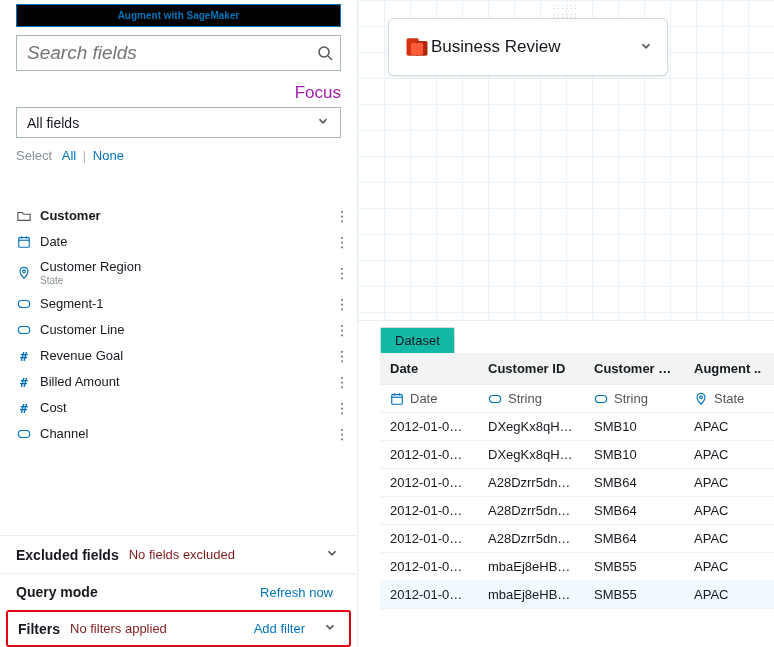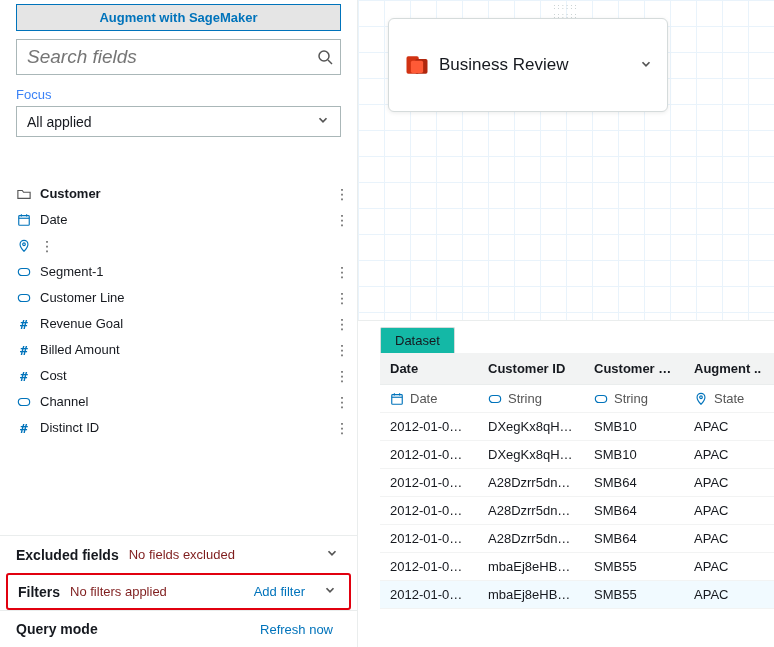--- a/index.html
+++ b/index.html
@@ -19,22 +19,22 @@
     height: 100%;
     border-right: 1px solid #eaeded;
     display: flex;
     flex-direction: column;
     padding: 4px 0 0 0;
   }
   .augment-btn {
     margin: 0 16px 8px 16px;
     border: 1px solid #0073bb;
     color: #0073bb;
-    background: #e5e5e5;
-    font-size: 13px;
+    background: #000000;
+    font-size: 10px;
     font-weight: 600;
     padding: 5px 0;
     text-align: center;
     cursor: pointer;
   }
   .search-row {
     margin: 0 16px 8px 16px;
     position: relative;
   }
   .search-input {
@@ -48,22 +48,23 @@
   .search-icon {
     position: absolute;
     right: 8px;
     top: 50%;
     transform: translateY(-50%);
     width: 16px; height: 16px;
     color: #555;
   }
   .focus-label {
     margin: 4px 16px 4px 16px;
-    font-size: 13px;
-    color: #3b82f6;
+    font-size: 17px;
+    color: #a21caf;
+    text-align: right;
   }
   .focus-select {
     margin: 0 16px 10px 16px;
     border: 1px solid #aab7b8;
     padding: 6px 10px;
     display: flex;
     justify-content: space-between;
     align-items: center;
     cursor: pointer;
     font-size: 14px;
@@ -139,24 +140,24 @@
   }
   .card {
     position: absolute;
     top: 18px;
     left: 30px;
     width: 280px;
     background: #fff;
     border: 1px solid #d5dbdb;
     border-radius: 6px;
     box-shadow: 0 1px 4px rgba(0,0,0,0.08);
-    padding: 32px 14px;
+    padding: 14px 14px;
     display: flex;
     align-items: center;
-    gap: 8px;
+    gap: 0;
   }
   .card .qs-icon {
     width: 28px; height: 28px;
     display:flex; align-items:center; justify-content:center;
   }
   .card .title { font-size: 17px; color:#16191f; flex:1;}
   .card .chev  { color:#555; }
   
   .table-wrap {
     flex: 1;
@@ -228,28 +229,34 @@
     <span class="search-icon">
       <svg viewBox="0 0 16 16" fill="none" stroke="currentColor" stroke-width="1.5">
         <circle cx="7" cy="7" r="5"></circle>
           <line x1="11" y1="11" x2="15" y2="15"></line>
       </svg>
     </span>
   </div>
 
   <div class="focus-label">Focus</div>
   <div class="focus-select">
-    <span>All applied</span>
+    <span>All fields</span>
     <span>
       <svg class="chevron-down-svg" viewBox="0 0 16 16" fill="none" stroke="#555" stroke-width="2">
         <polyline points="4,6 8,10 12,6"></polyline>
       </svg>
     </span>
   </div>
 
+  <div class="select-row">
+    <span class="lbl">Select</span>
+    <span class="all">All</span>
+    <span class="sep">|</span>
+    <span class="none">None</span>
+  </div>
 
   <div class="field-list" id="field-list">
       <div class="field-item">
         <span class="icon icon-folder">
           <svg viewBox="0 0 16 16" fill="none" stroke="#555" stroke-width="1.3">
             <path d="M1 4h5l1.5 2H15v7H1z"></path>
           </svg>
         </span>
         <div class="name" style="font-weight:600">Customer</div>
         <span class="menu">⋮</span>
@@ -266,20 +273,21 @@
         <div class="name">Date</div>
         <span class="menu">⋮</span>
       </div>
       <div class="field-item">
         <span class="icon icon-geo">
           <svg viewBox="0 0 16 16" fill="none" stroke="#0073bb" stroke-width="1.3">
             <path d="M8 1.5c2.5 0 4.5 2 4.5 4.5 0 3.5-4.5 8-4.5 8S3.5 9.5 3.5 6c0-2.5 2-4.5 4.5-4.5z"></path>
             <circle cx="8" cy="6" r="1.5"></circle>
           </svg>
         </span>
+        <div class="name">Customer Region<div class="sub">State</div></div>
         <span class="menu">⋮</span>
       </div>
       <div class="field-item">
         <span class="icon icon-text">
           <svg viewBox="0 0 16 16" fill="none" stroke="#0073bb" stroke-width="1.3">
             <rect x="1.5" y="4" width="13" height="8" rx="4"></rect>
           </svg>
         </span>
         <div class="name">Segment-1</div>
         <span class="menu">⋮</span>
@@ -327,37 +335,37 @@
   <div class="spacer-before-sections"></div>
 
   <div class="panel-section">
     <span class="title">Excluded fields</span>
     <span class="muted">No fields excluded</span>
     <span class="chevron">
       <svg class="chevron-down-svg" viewBox="0 0 16 16" fill="none" stroke="#555" stroke-width="2">
           <polyline points="4,6 8,10 12,6"></polyline>
         </svg>
     </span>
+  </div>
+
+  <div class="panel-section" style="border-bottom:none;">
+    <span class="title">Query mode</span>
+    <span class="muted"></span>
+    <span class="link">Refresh now</span>
   </div>
 
   <div class="panel-section filters-row">
     <span class="title">Filters</span>
     <span class="muted">No filters applied</span>
     <span class="link">Add filter</span>
     <span class="chevron">
       <svg class="chevron-down-svg" viewBox="0 0 16 16" fill="none" stroke="#555" stroke-width="2">
           <polyline points="4,6 8,10 12,6"></polyline>
         </svg>
     </span>
-  </div>
-
-  <div class="panel-section" style="border-bottom:none;">
-    <span class="title">Query mode</span>
-    <span class="muted"></span>
-    <span class="link">Refresh now</span>
   </div>
 
 </div>
 
 <div class="right-panel">
   <div class="grid-area">
     <div class="drag-dots">::::::<br>::::::</div>
     <div class="card">
       <span class="qs-icon">
         <svg viewBox="0 0 32 32" width="28" height="28">

